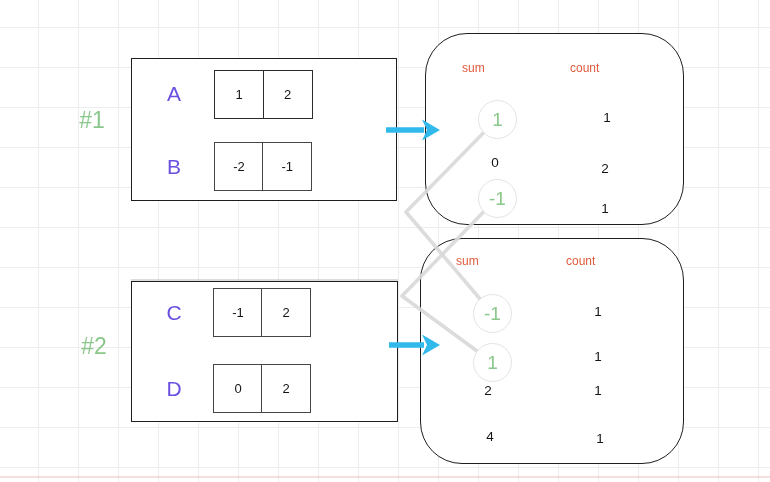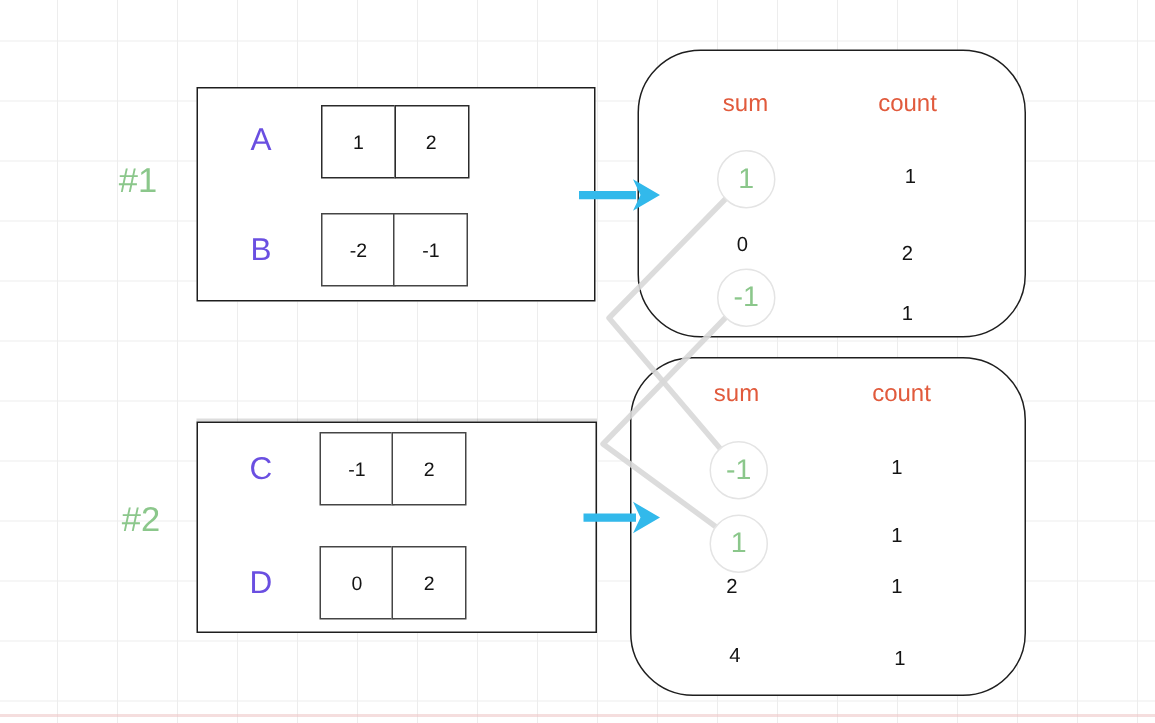--- a/index.html
+++ b/index.html
@@ -37,21 +37,21 @@
 
   
   .rbox{position:absolute;background:#fff;border:1.6px solid #1e1e1e;border-radius:42px;z-index:1;}
   .rbox1{left:425px;top:33px;width:257px;height:190px;}
   .rbox2{left:420px;top:238px;width:262px;height:224px;}
   .svg-overlay{position:absolute;left:0;top:0;z-index:2;}
 
   .tcontent{position:absolute;z-index:3;}
   .tc1{left:425px;top:33px;width:257px;height:190px;}
   .tc2{left:420px;top:238px;width:262px;height:224px;}
-  .th{position:absolute;width:70px;text-align:center;font-size:16px;color:#e15a3c;}
+  .th{position:absolute;width:70px;font-size:12px;color:#e15a3c;}
   .sumv{position:absolute;width:60px;text-align:center;font-size:13.5px;color:#141414;}
   .cnt{position:absolute;width:40px;text-align:center;font-size:13.5px;color:#141414;}
   .sum-circle{
     position:absolute;width:39px;height:39px;border-radius:50%;
     border:1.3px solid #e4e4e4;background:#fff;box-sizing:border-box;
     display:flex;align-items:center;justify-content:center;
     font-size:19px;color:#8bc78b;
   }
 </style>
 </head>

